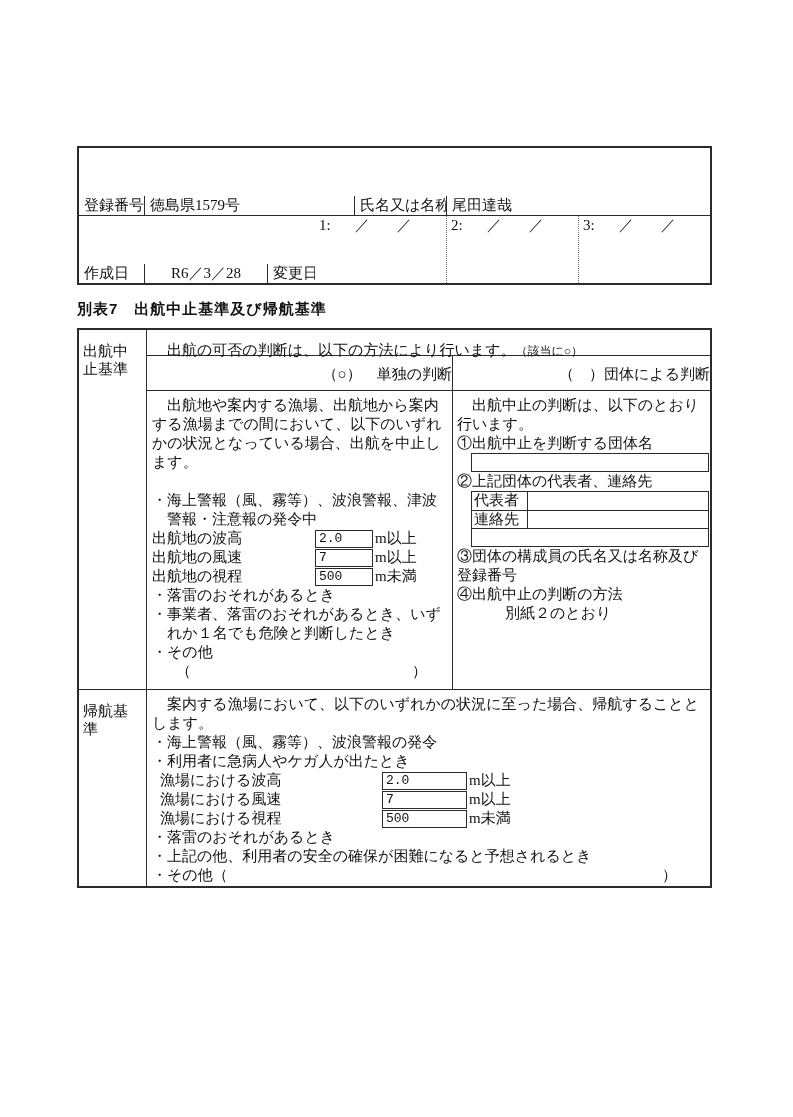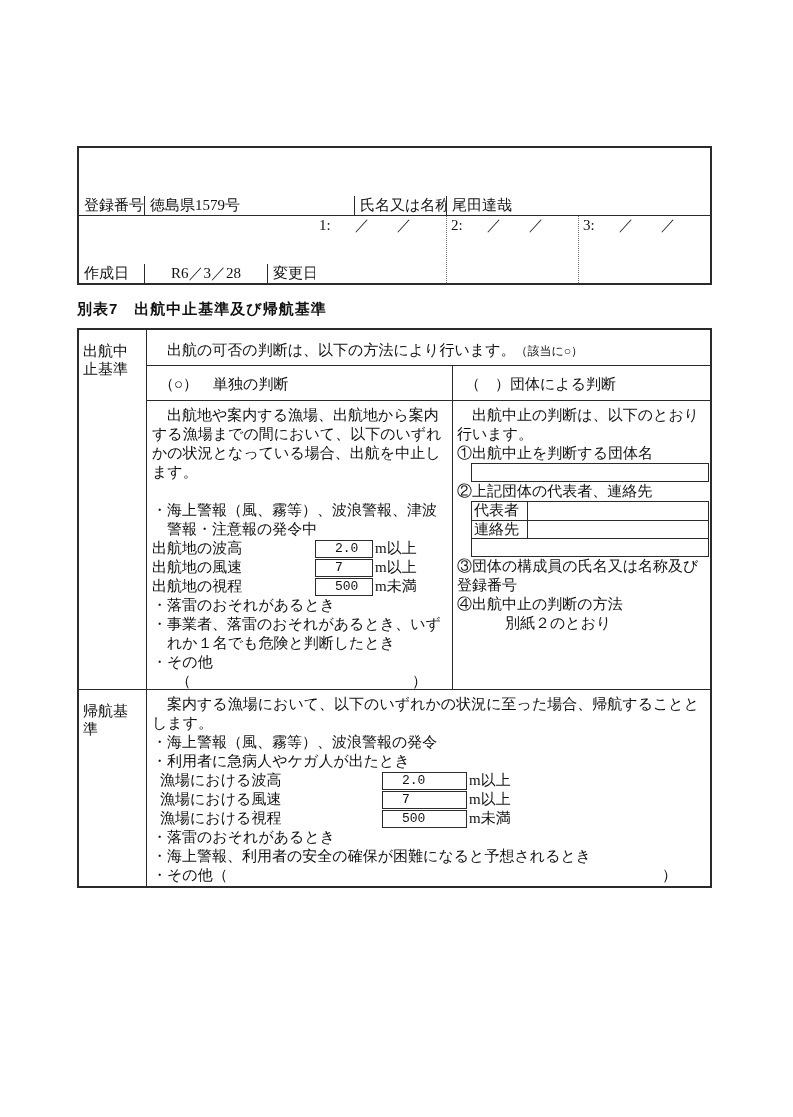--- a/index.html
+++ b/index.html
@@ -34,39 +34,39 @@
            font-family: "Liberation Sans", "DejaVu Sans", sans-serif; letter-spacing: 1px; }
 
   
   .main-table { border: 2px solid #2b2b2b; width: 635px; }
   .sec { display: flex; }
   .sec-a { height: 359px; }
   .sec-b { height: 197px; border-top: 1px solid #2b2b2b; }
   .rowlabel { width: 68px; border-right: 1px solid #2b2b2b; padding: 12px 4px 0 4px; line-height: 18px; }
   .sec-content { flex: 1; display: flex; flex-direction: column; min-width: 0; }
 
-  .intro-row { height: 36px; border-bottom: 1px solid #2b2b2b; padding: 12px 0 0 20px; line-height: 17px; white-space: nowrap; }
+  .intro-row { height: 26px; border-bottom: 1px solid #2b2b2b; padding: 12px 0 0 20px; line-height: 17px; white-space: nowrap; }
   .intro-note { font-size: 12px; }
 
   .cols { flex: 1; display: flex; min-height: 0; }
   .col-single { width: 306px; border-right: 1px solid #2b2b2b; display: flex; flex-direction: column; }
   .col-group { flex: 1; display: flex; flex-direction: column; min-width: 0; }
-  .colhead { height: 35px; border-bottom: 1px solid #2b2b2b; padding: 10px 0 0 12px; line-height: 17px; white-space: nowrap; }
+  .colhead { height: 35px; border-bottom: 1px solid #2b2b2b; padding: 10px 0 0 12px; line-height: 17px; white-space: nowrap; text-align: right; }
   .colbody { flex: 1; padding: 5px 5px 2px 5px; line-height: 19px; overflow: hidden; }
 
   .indent { text-indent: 1em; }
   .hang { padding-left: 1em; text-indent: -1em; }
   .blank-line { height: 19px; }
 
   
   .mrow { display: flex; align-items: center; height: 19px; }
   .mlabel { width: 163px; white-space: nowrap; }
   .mlabel2 { width: 230px; padding-left: 8px; white-space: nowrap; }
   .mbox { display: inline-flex; align-items: center; width: 58px; height: 18px;
-          border: 1px solid #2b2b2b; padding-left: 19px;
+          border: 1px solid #2b2b2b; padding-left: 3px;
           font-family: "Liberation Mono", "DejaVu Sans Mono", monospace; font-size: 13px; }
   .mbox.wide { width: 85px; }
   .munit { padding-left: 2px; white-space: nowrap; }
 
   .paren-line { display: flex; justify-content: space-between; padding: 0 20px 0 24px; height: 19px; }
   .paren-line2 { display: flex; height: 19px; }
   .paren-close2 { margin-left: auto; margin-right: 28px; }
 
   
   .gbody { padding-left: 4px; font-family: Liberation Serif, serif; }
@@ -212,21 +212,21 @@
             <span class="munit">m以上</span>
           </div>
           <div class="mrow">
             <span class="mlabel2">漁場における視程</span>
             <span class="mbox wide">
                 <span>500</span>
               </span>
             <span class="munit">m未満</span>
           </div>
           <div class="hang">・落雷のおそれがあるとき</div>
-          <div class="hang">・海上警報、利用者の安全の確保が困難になると予想されるとき</div>
+          <div class="hang">・上記の他、利用者の安全の確保が困難になると予想されるとき</div>
           <div class="paren-line2">
             <span>・その他（</span>
             <span class="paren-close2">）</span>
           </div>
         </div>
       </div>
     </div>
 
   </div>
 </div>

